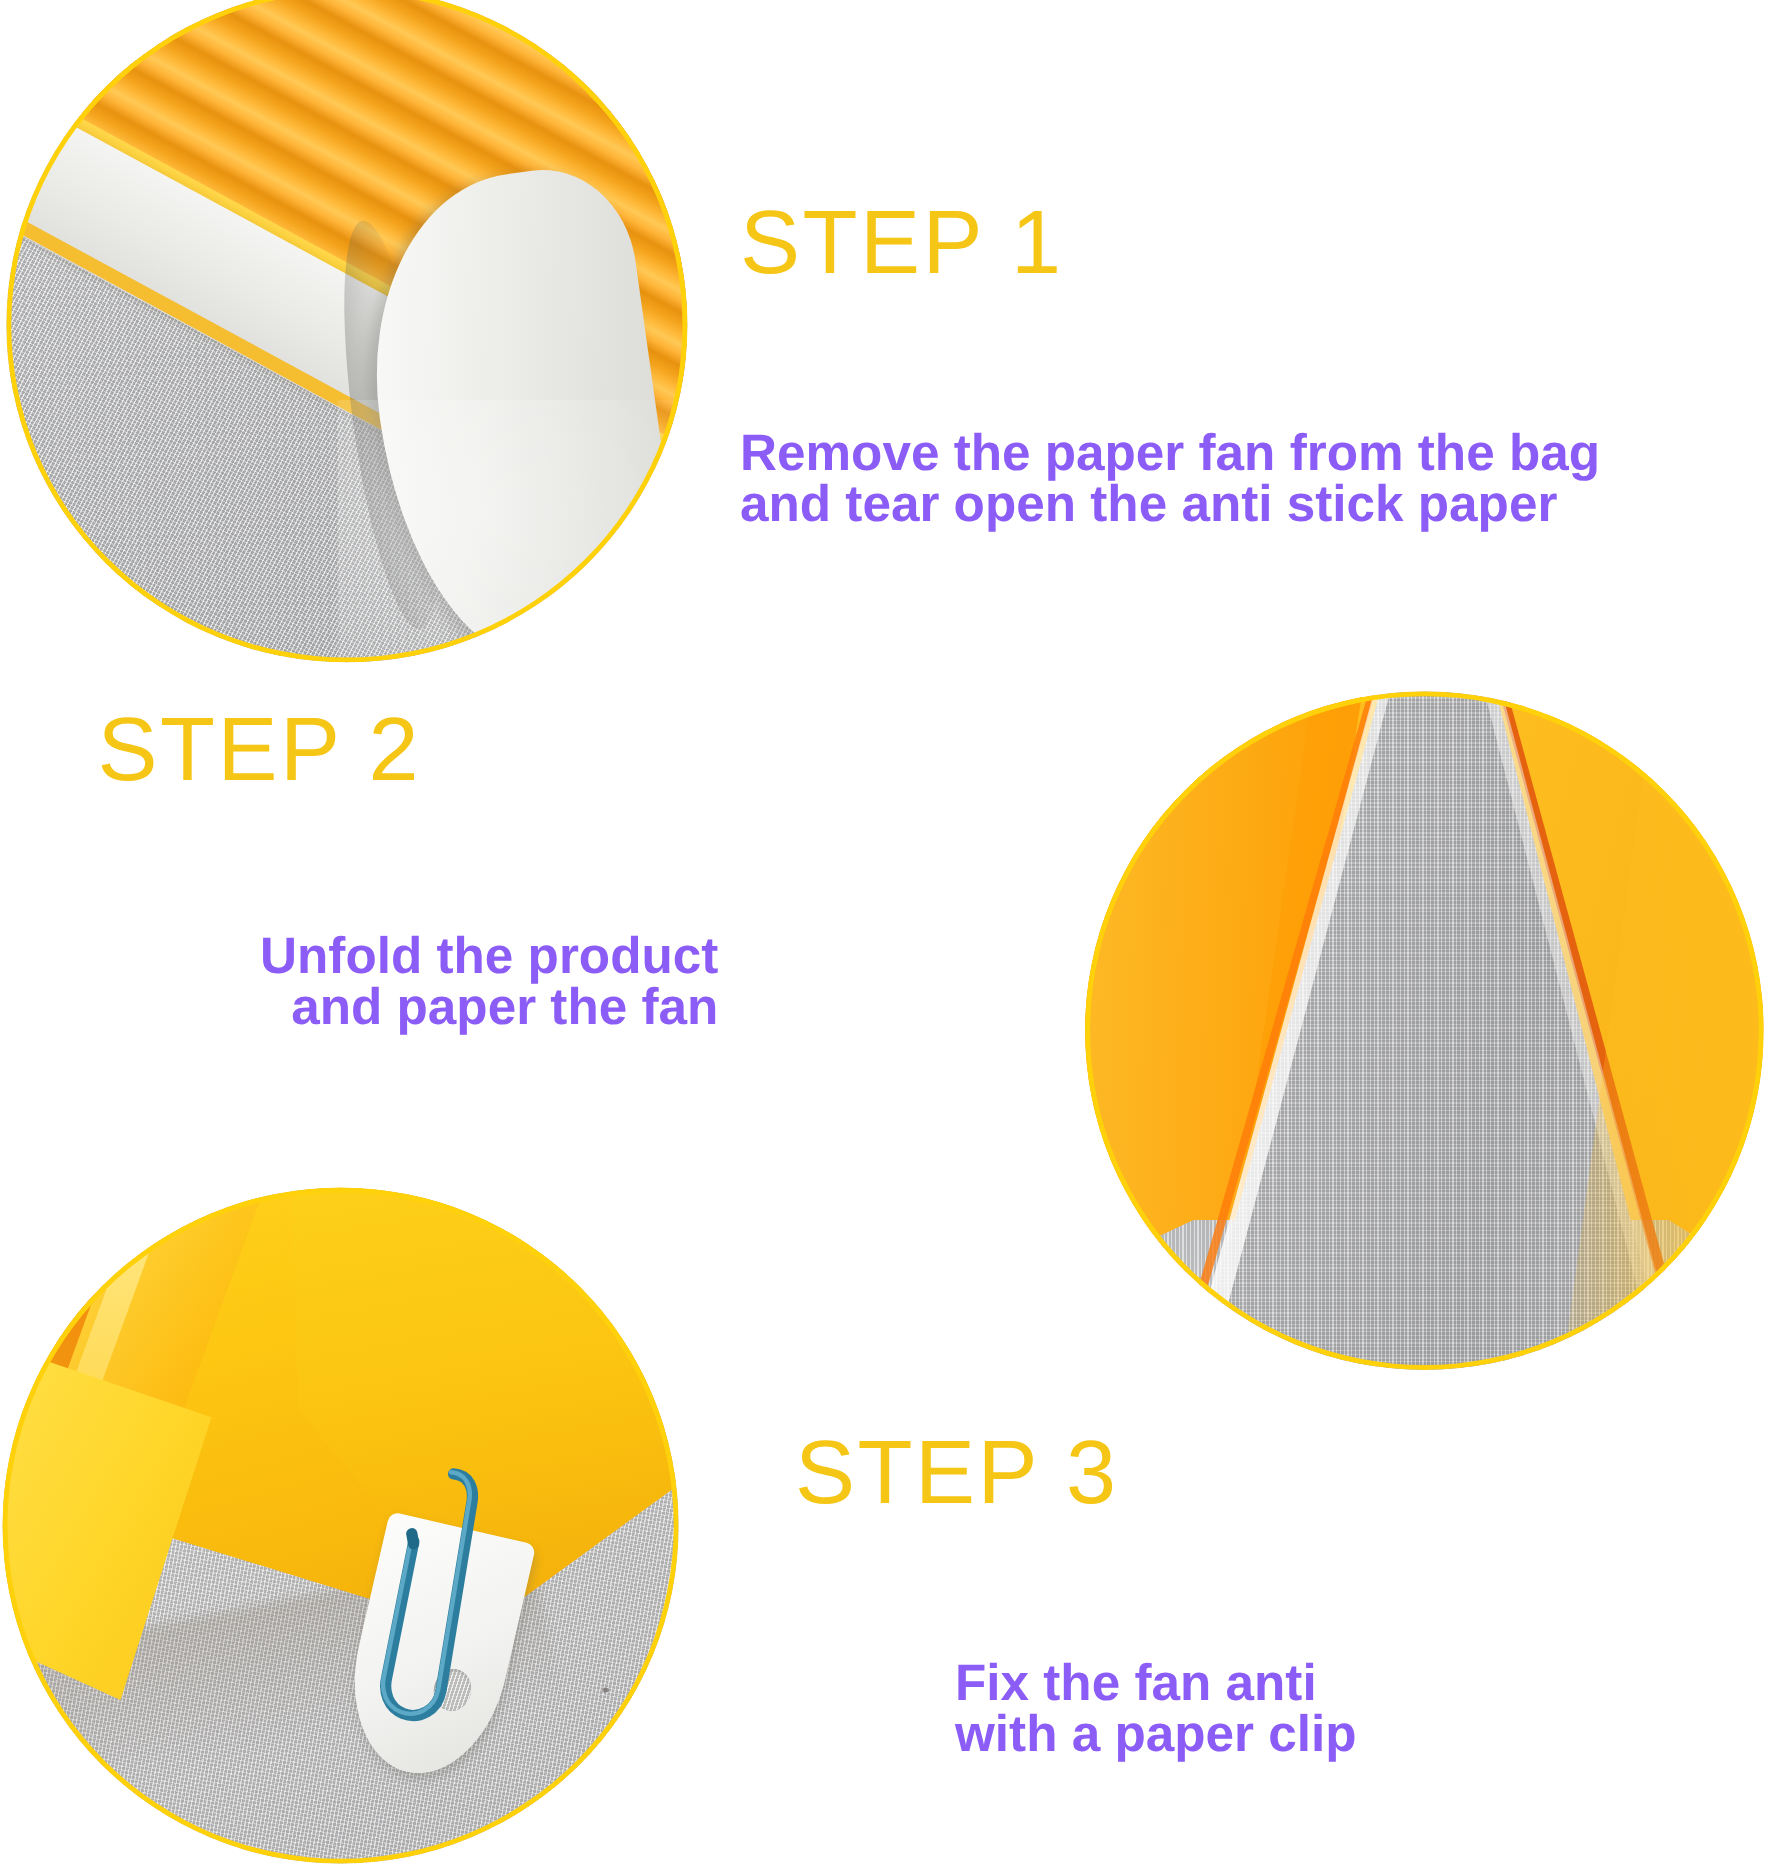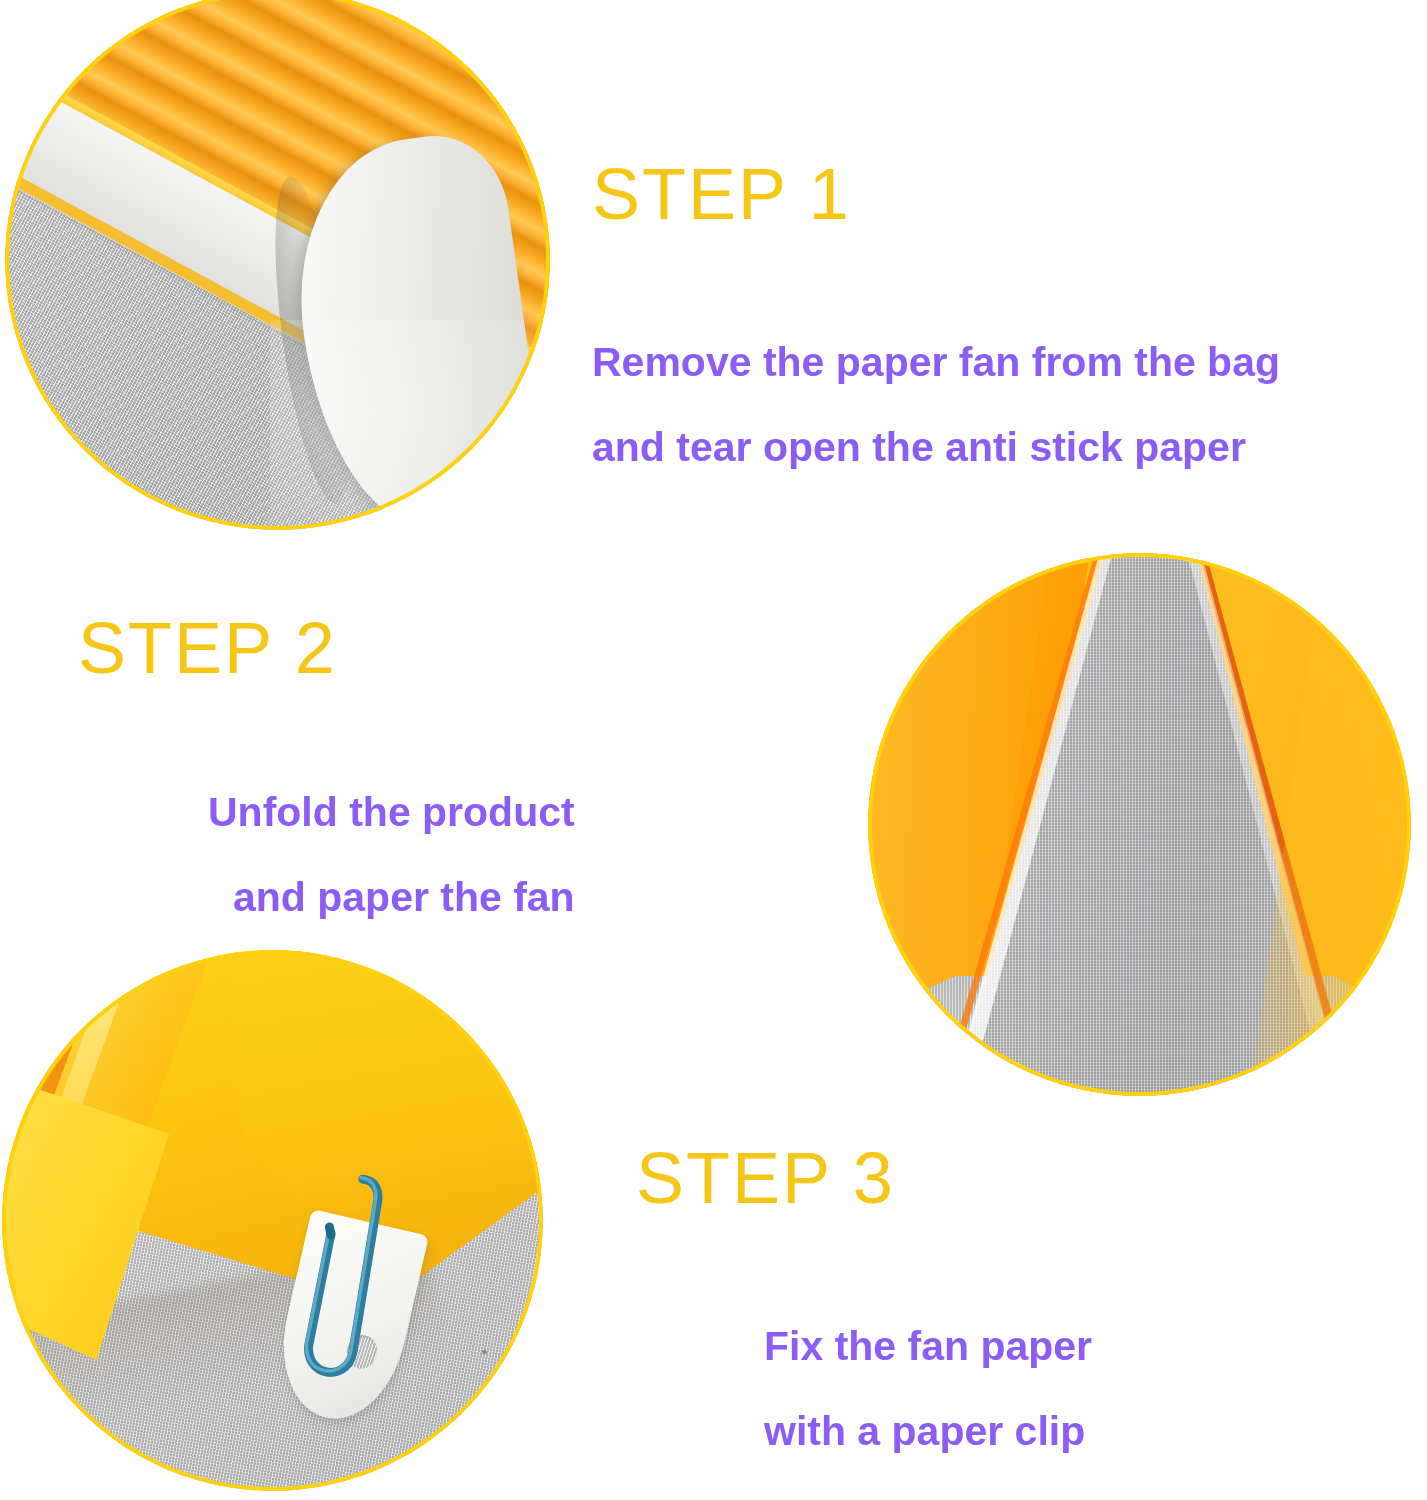--- a/index.html
+++ b/index.html
@@ -406,26 +406,26 @@
     white-space: nowrap;
   }
   .step-body {
     color: #8b5cf6;
     font-size: 41px;
     font-weight: 700;
     line-height: 1.0;
     margin: 0;
     white-space: nowrap;
   }
-  .step-body + .step-body { margin-top: 44px; }
+  .step-body + .step-body { }
 
   #step-1 { left: 592px; top: 158px; }
   #step-1 .step-body-wrap { margin-top: 112px; }
 
-  #step-2 { left: 78px; top: 612px; }
+  #step-2 { left: 78px; top: 564px; }
   #step-2 .step-body-wrap { margin-top: 108px; padding-left: 130px; text-align: right; }
 
   #step-3 { left: 636px; top: 1142px; }
   #step-3 .step-body-wrap { margin-top: 112px; padding-left: 128px; }
 </style>
 </head>
 <body>
 
 <div id="page">
 
@@ -495,18 +495,18 @@
                  C19 206 14 194 16 182 L30 72" fill="none" stroke="#5BA9C6" stroke-width="3.5" stroke-linecap="round" stroke-linejoin="round" transform="translate(-2.2,-1.2)"></path>
         <path d="M30 74 L28 66" fill="none" stroke="#1F6A88" stroke-width="9" stroke-linecap="round"></path>
       </svg>
     </div>
     <div class="ring"></div>
   </div>
 
   <div class="step-block" id="step-3">
     <h2 class="step-heading">STEP 3</h2>
     <div class="step-body-wrap">
-      <p class="step-body">Fix the fan paper</p>
+      <p class="step-body">Fix the fan anti</p>
       <p class="step-body">with a paper clip</p>
     </div>
   </div>
 
 </div>
 
 </body></html>

